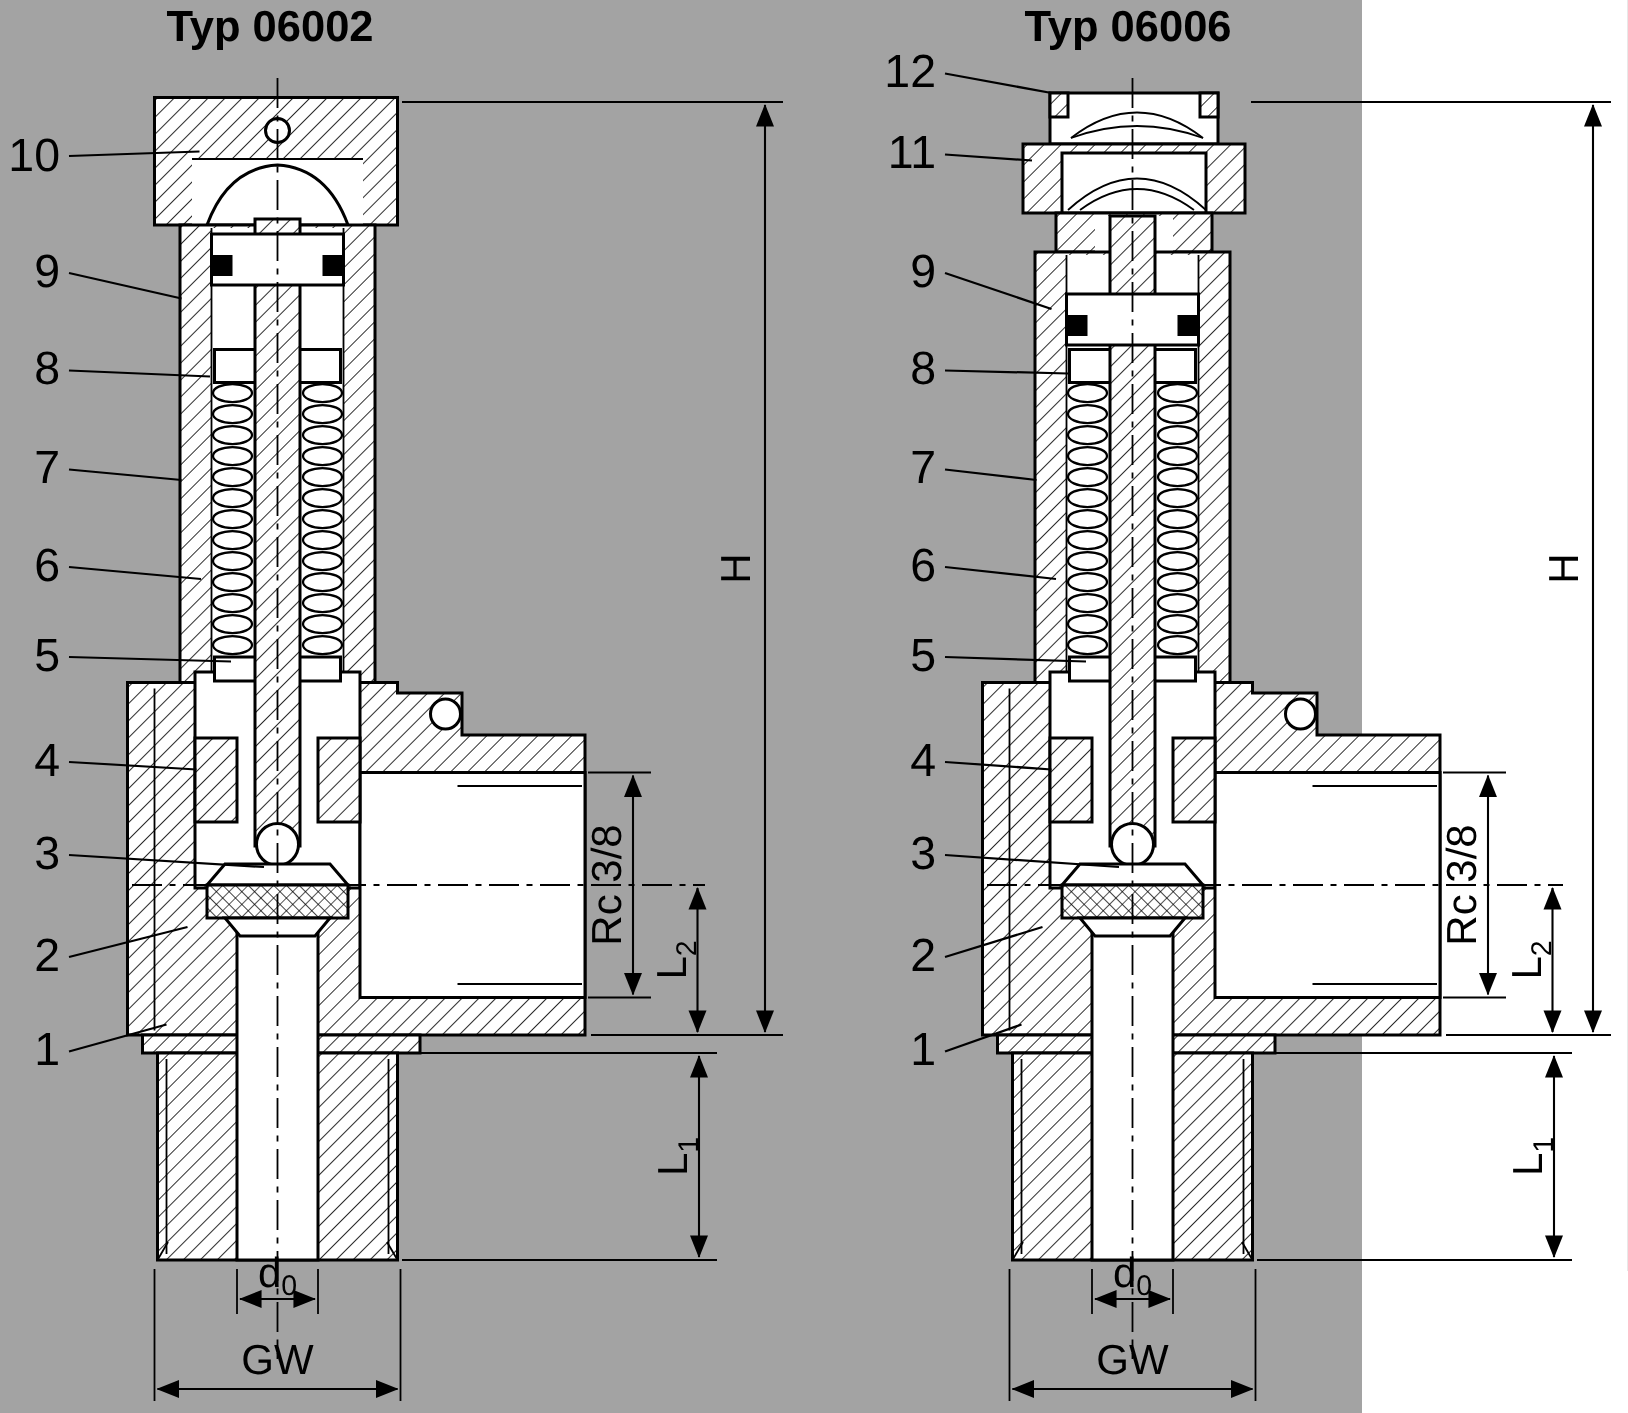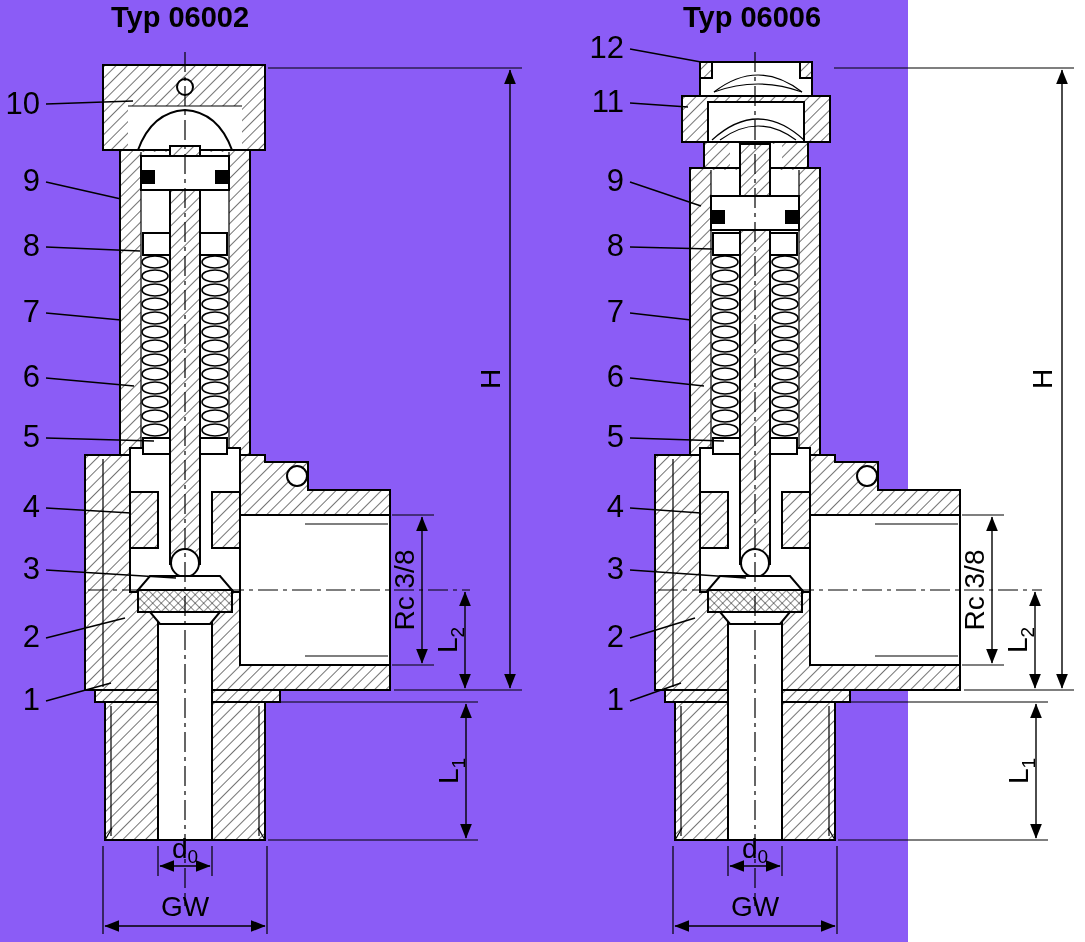--- a/index.html
+++ b/index.html
@@ -1,16 +1,16 @@
 <!DOCTYPE html>
 <html><head>
 <meta charset="utf-8">
 <style>
   html,body { margin:0; padding:0; background:#ffffff; }
-  .stage { width:908px; height:942px; position:relative; background:#8b5cf6; }
+  .stage { width:908px; height:942px; position:relative; background:#a3a3a3; }
   svg text { font-family:"Liberation Sans", sans-serif; fill:#000; }
   .title    { font-size:29px; font-weight:bold; }
   .partnum  { font-size:31px; }
   .dimlabel { font-size:28px; }
   .sub      { font-size:19px; }
   .hatch  { fill:url(#hatch);  stroke:#000; stroke-width:2; }
   .xhatch { fill:url(#xhatch); stroke:#000; stroke-width:2; }
   .white  { fill:#ffffff; stroke:#000; stroke-width:2; }
   .thin   { stroke:#000; stroke-width:1.2; fill:none; }
   .coil   { fill:#ffffff; stroke:#000; stroke-width:1.5; }

